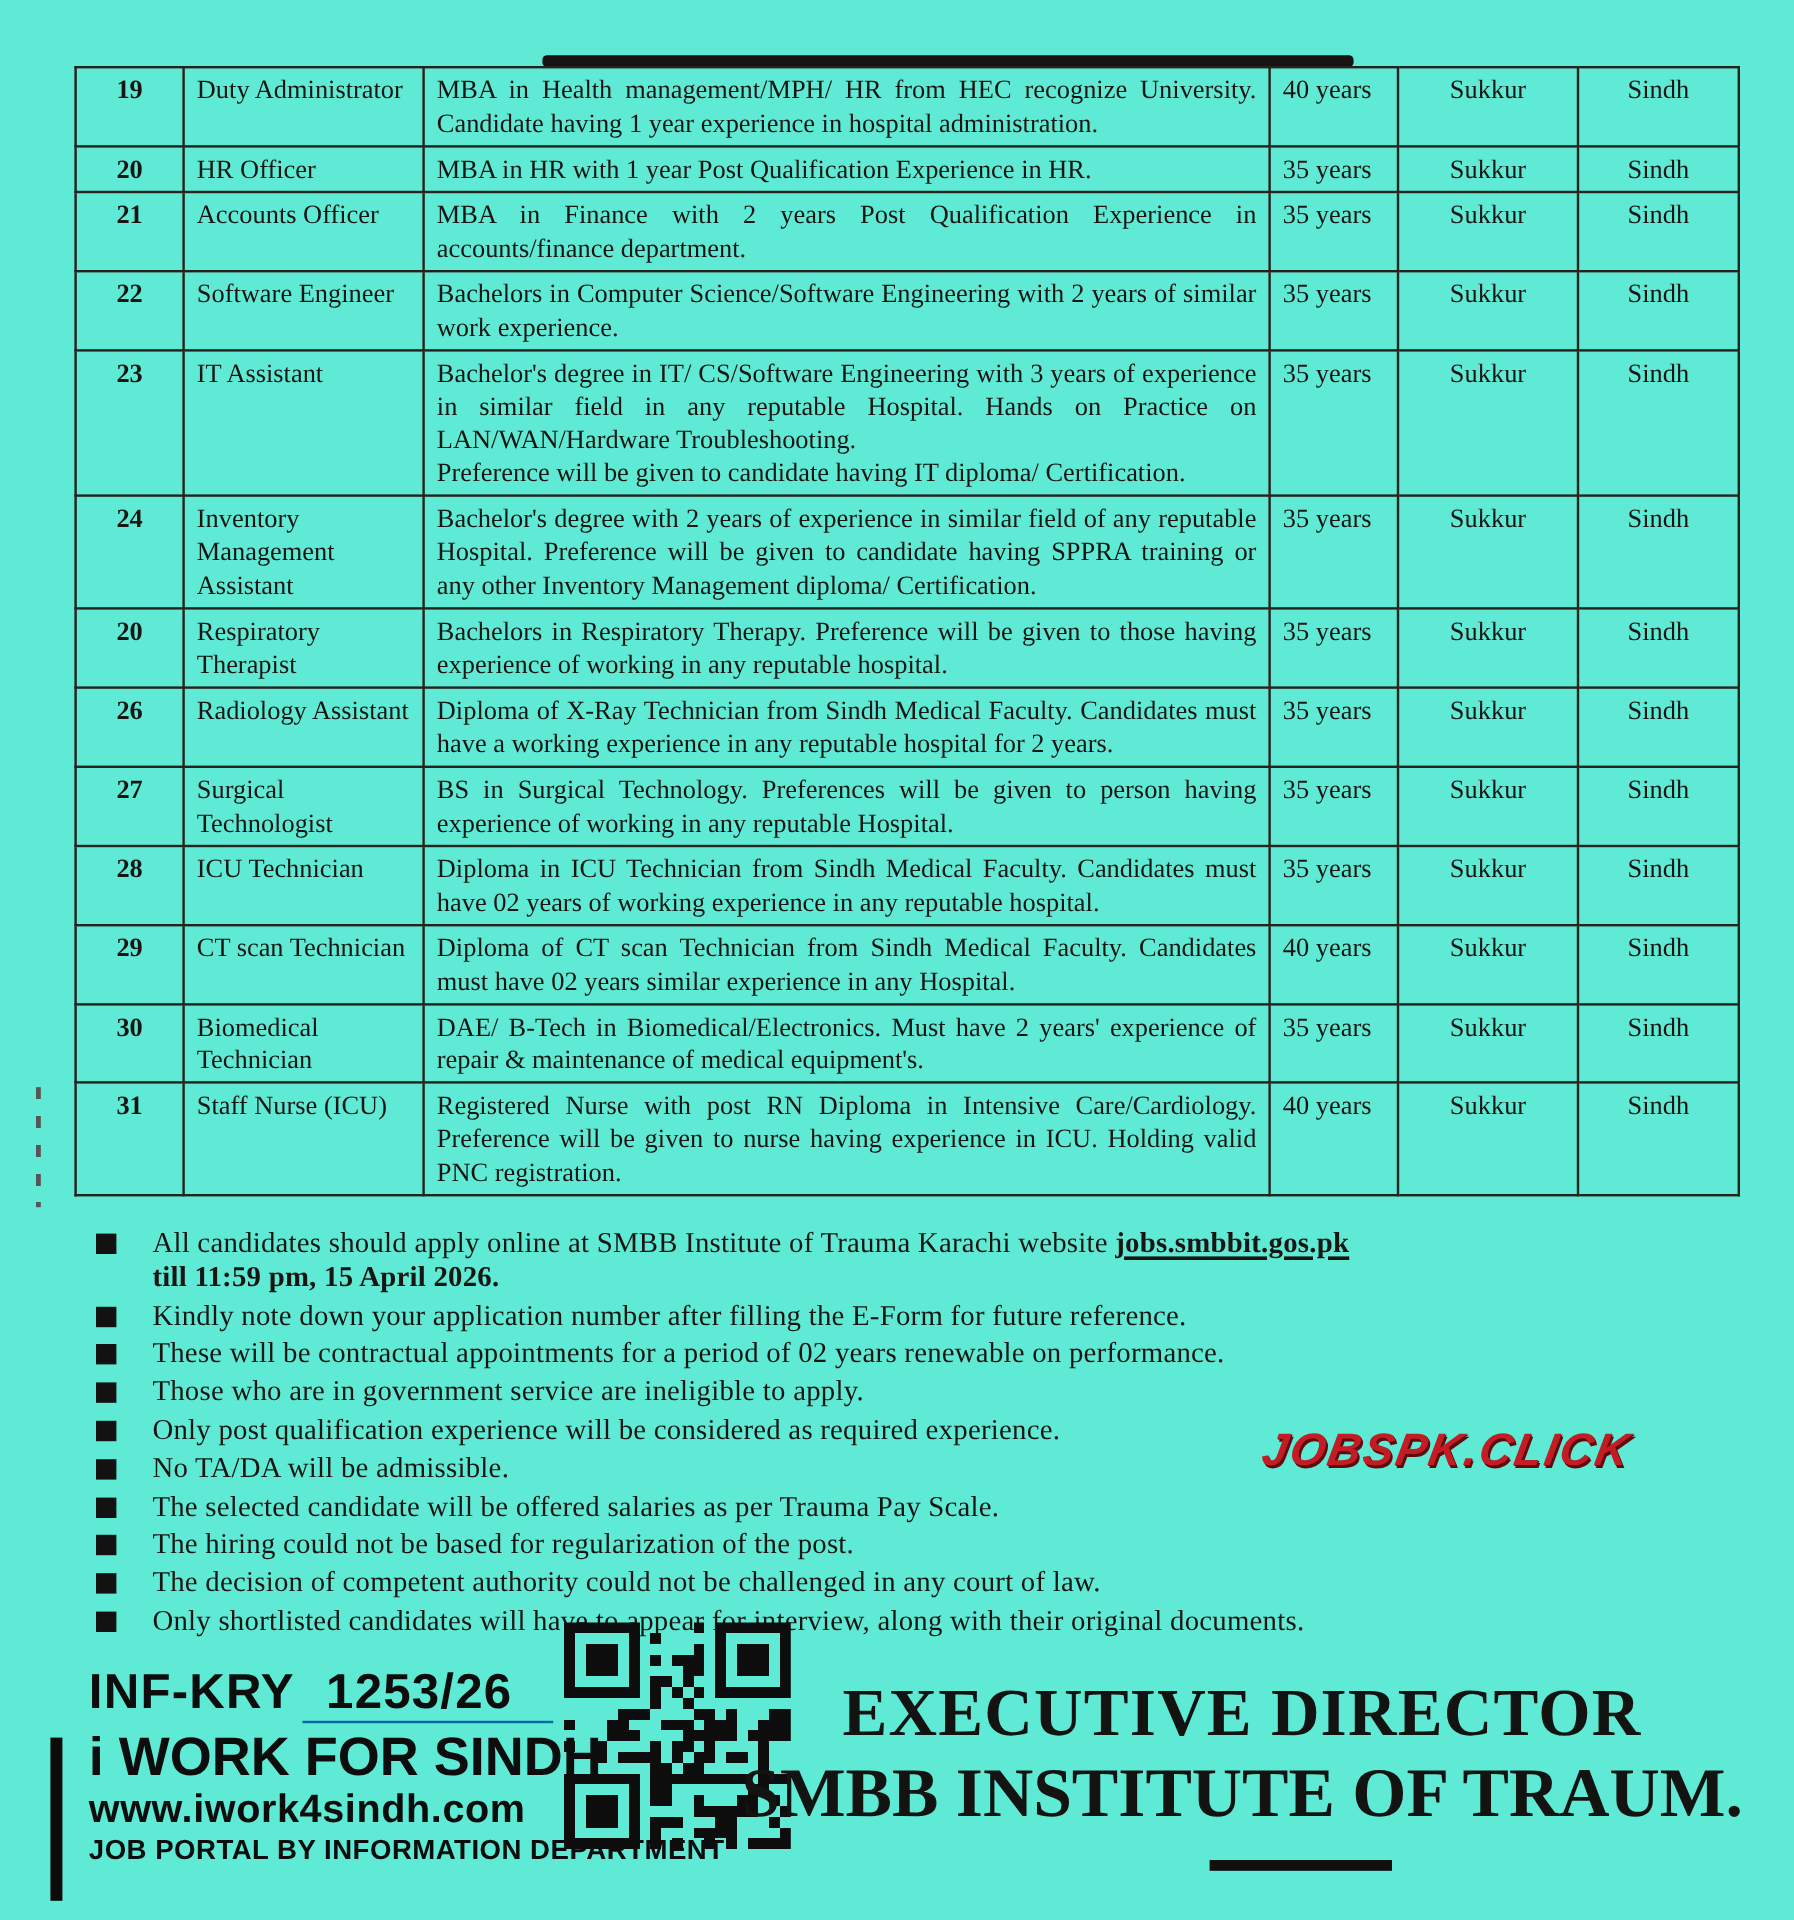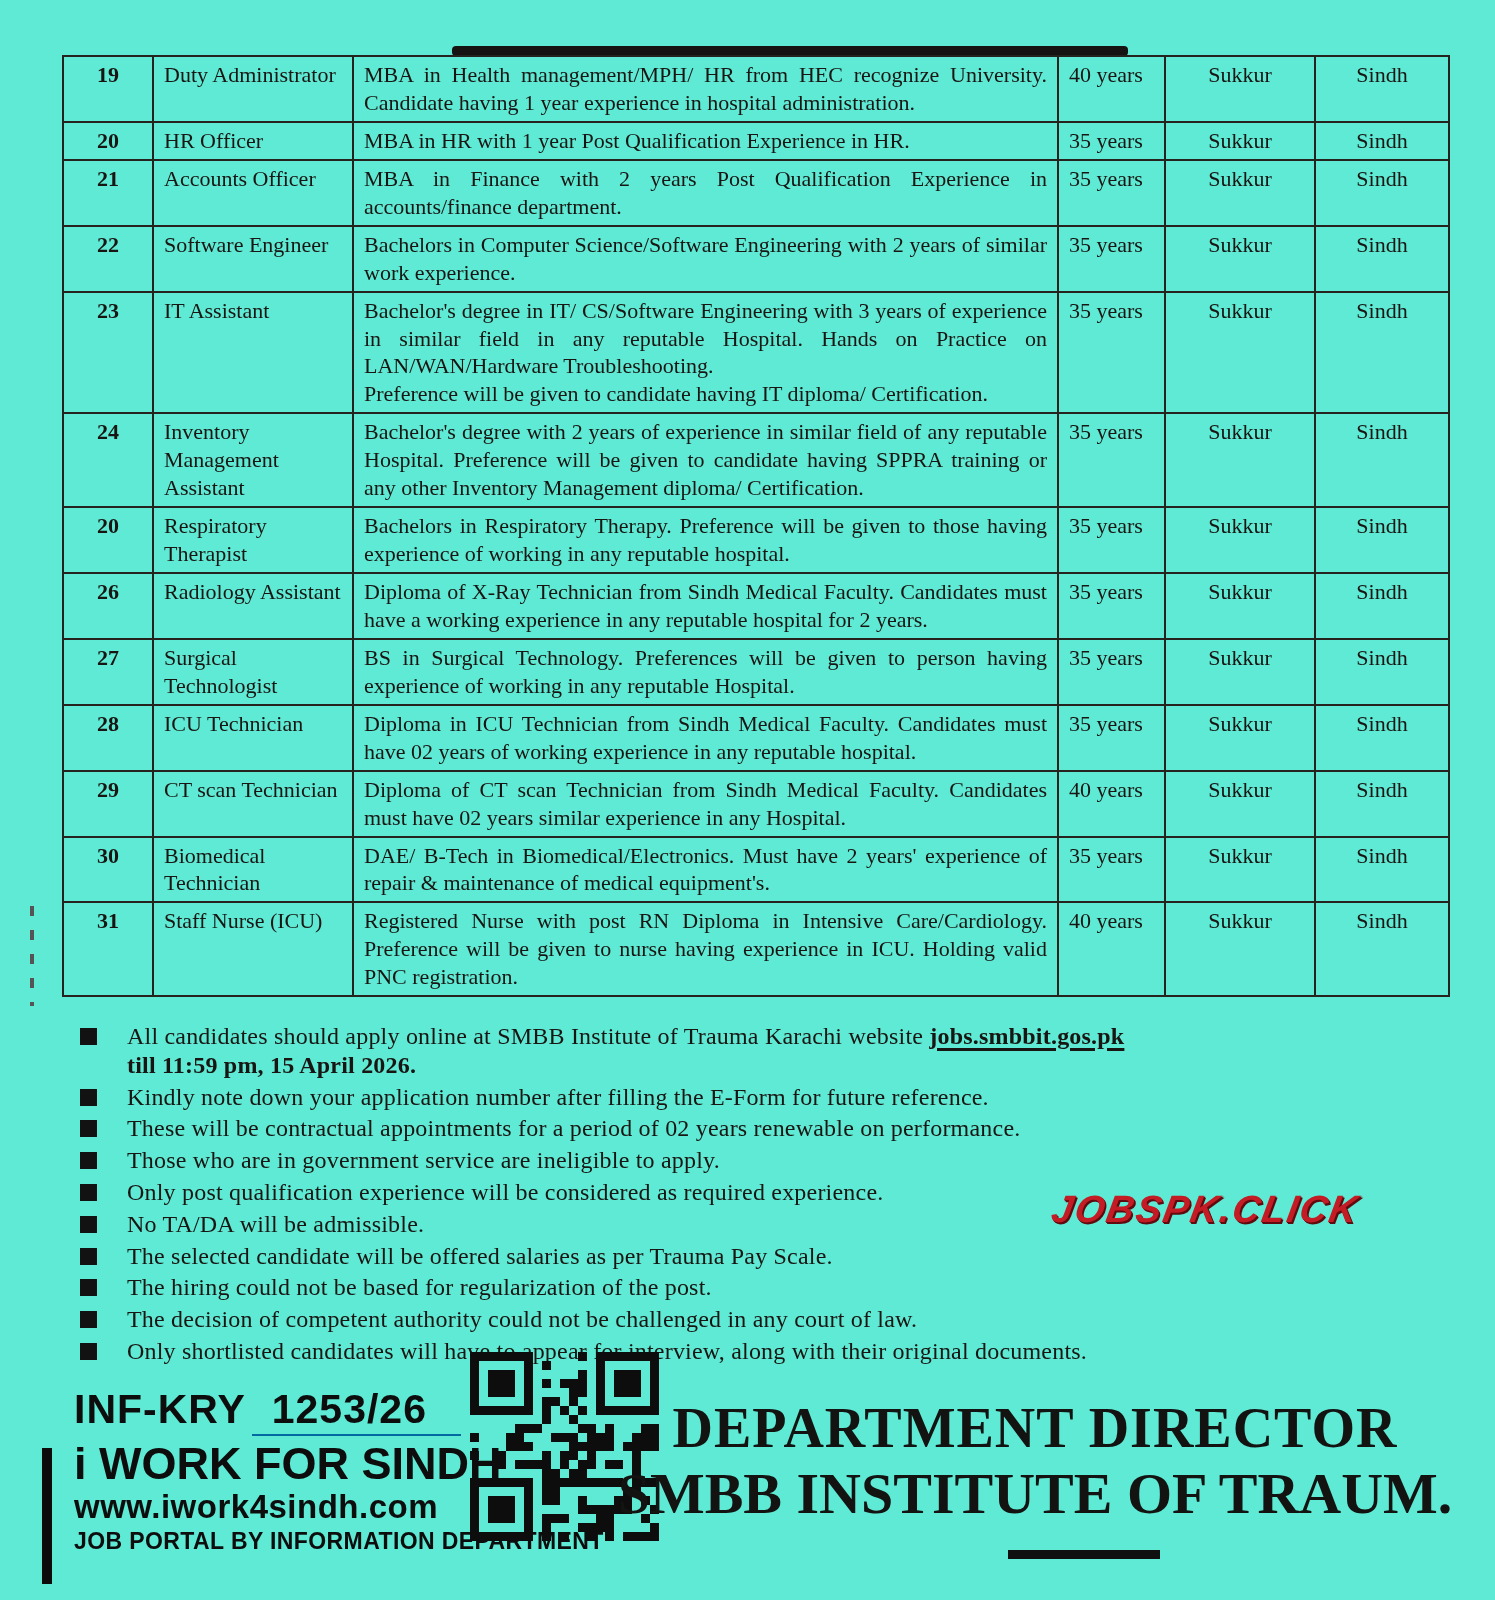--- a/index.html
+++ b/index.html
@@ -464,18 +464,18 @@
         <rect x="90" y="180" width="9" height="9"></rect>
         <rect x="117" y="180" width="9" height="9"></rect>
         <rect x="135" y="180" width="9" height="9"></rect>
         <rect x="153" y="180" width="9" height="9"></rect>
         <rect x="162" y="180" width="9" height="9"></rect>
         <rect x="171" y="180" width="9" height="9"></rect>
         <rect x="180" y="180" width="9" height="9"></rect>
       </svg></div>
 
   <div id="sig-block">
-    <div class="sig1">DEPARTMENT DIRECTOR</div>
+    <div class="sig1">EXECUTIVE DIRECTOR</div>
     <div class="sig2">SMBB INSTITUTE OF TRAUM.</div>
   </div>
   <div id="sig-underline"></div>
 
 </div>
 
 </body></html>

